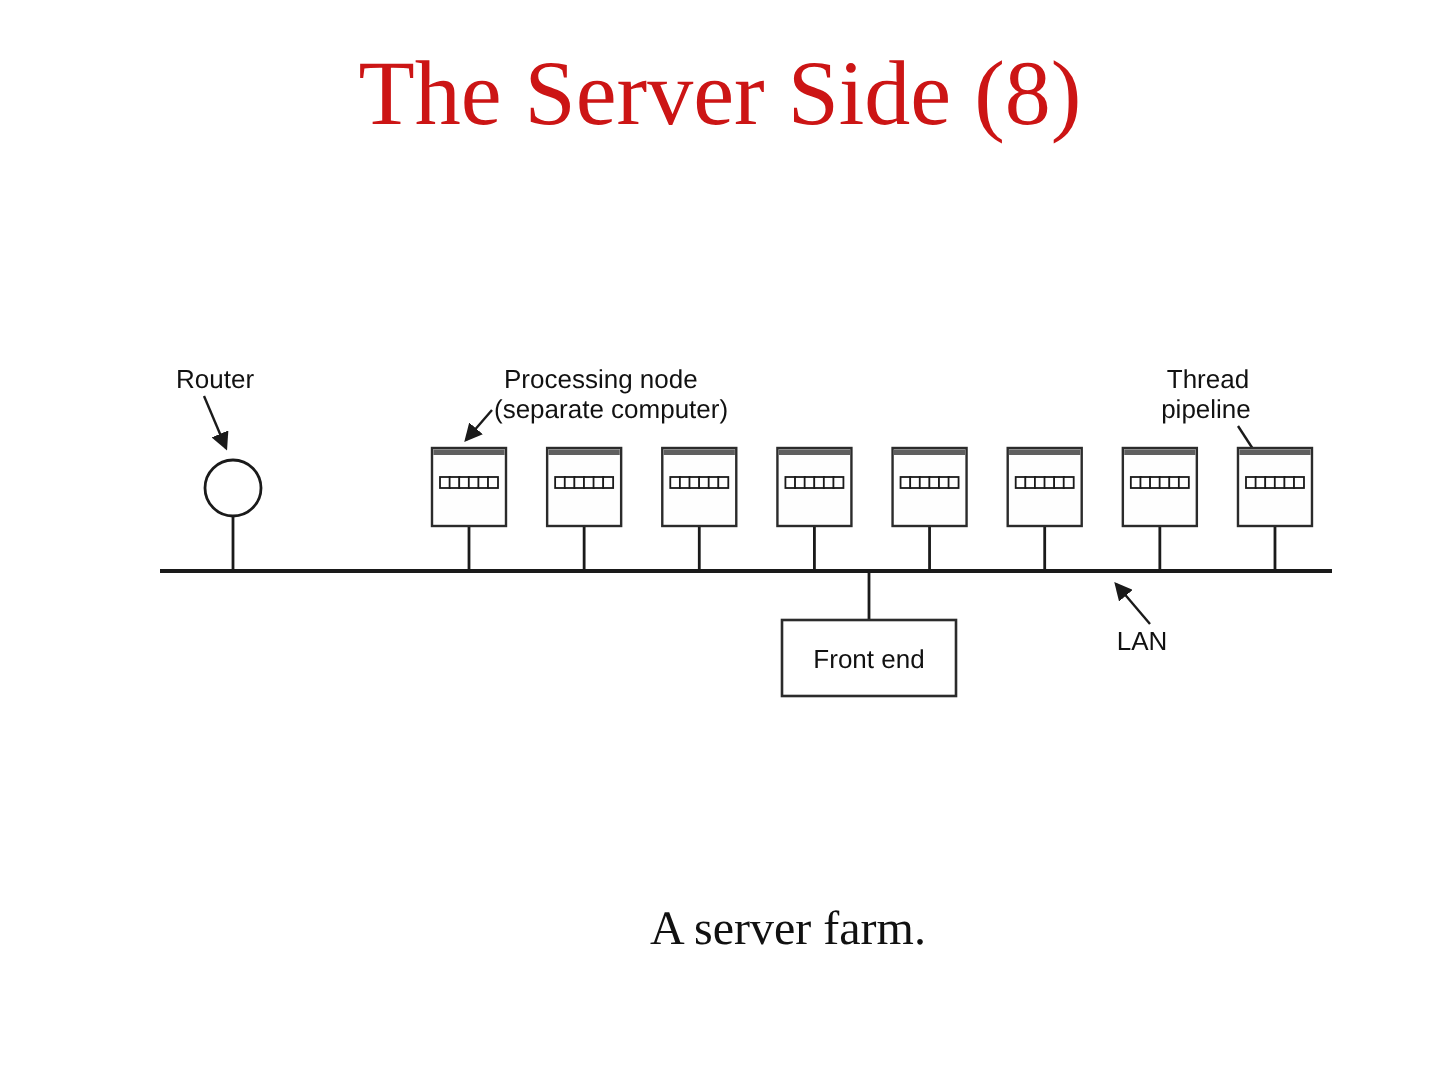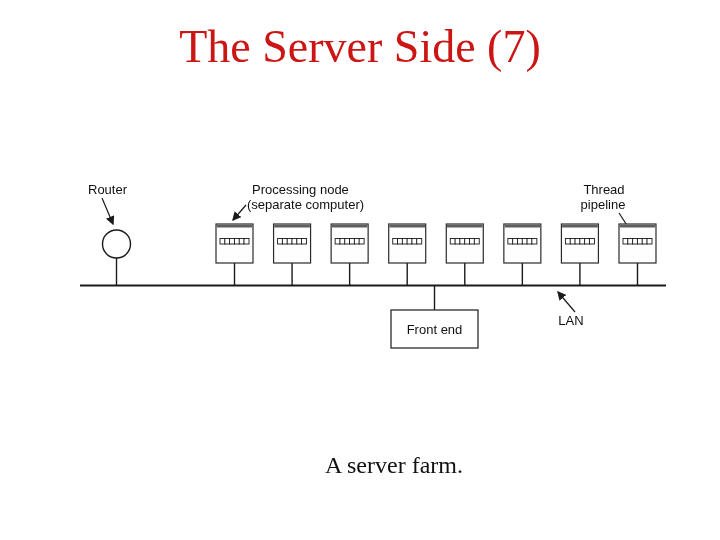--- a/index.html
+++ b/index.html
@@ -39,21 +39,21 @@
   }
   svg .lbl{
     font-family:"Liberation Sans", sans-serif;
     font-size:13px;
     fill:#111111;
   }
 </style>
 </head>
 <body>
 
-<div class="slide-title">The Server Side (7)</div>
+<div class="slide-title">The Server Side (8)</div>
 
 <svg class="diagram" width="720" height="540" viewBox="0 0 720 540">
   <defs>
     <marker id="arrow" viewBox="0 0 10 10" refX="8.5" refY="5" markerWidth="7.5" markerHeight="7.5" orient="auto-start-reverse">
       <path d="M0,0 L10,5 L0,10 z" fill="#1a1a1a"></path>
     </marker>
   </defs>
 
   <line x1="80" y1="285.5" x2="666" y2="285.5" stroke="#1a1a1a" stroke-width="2"></line>
 

